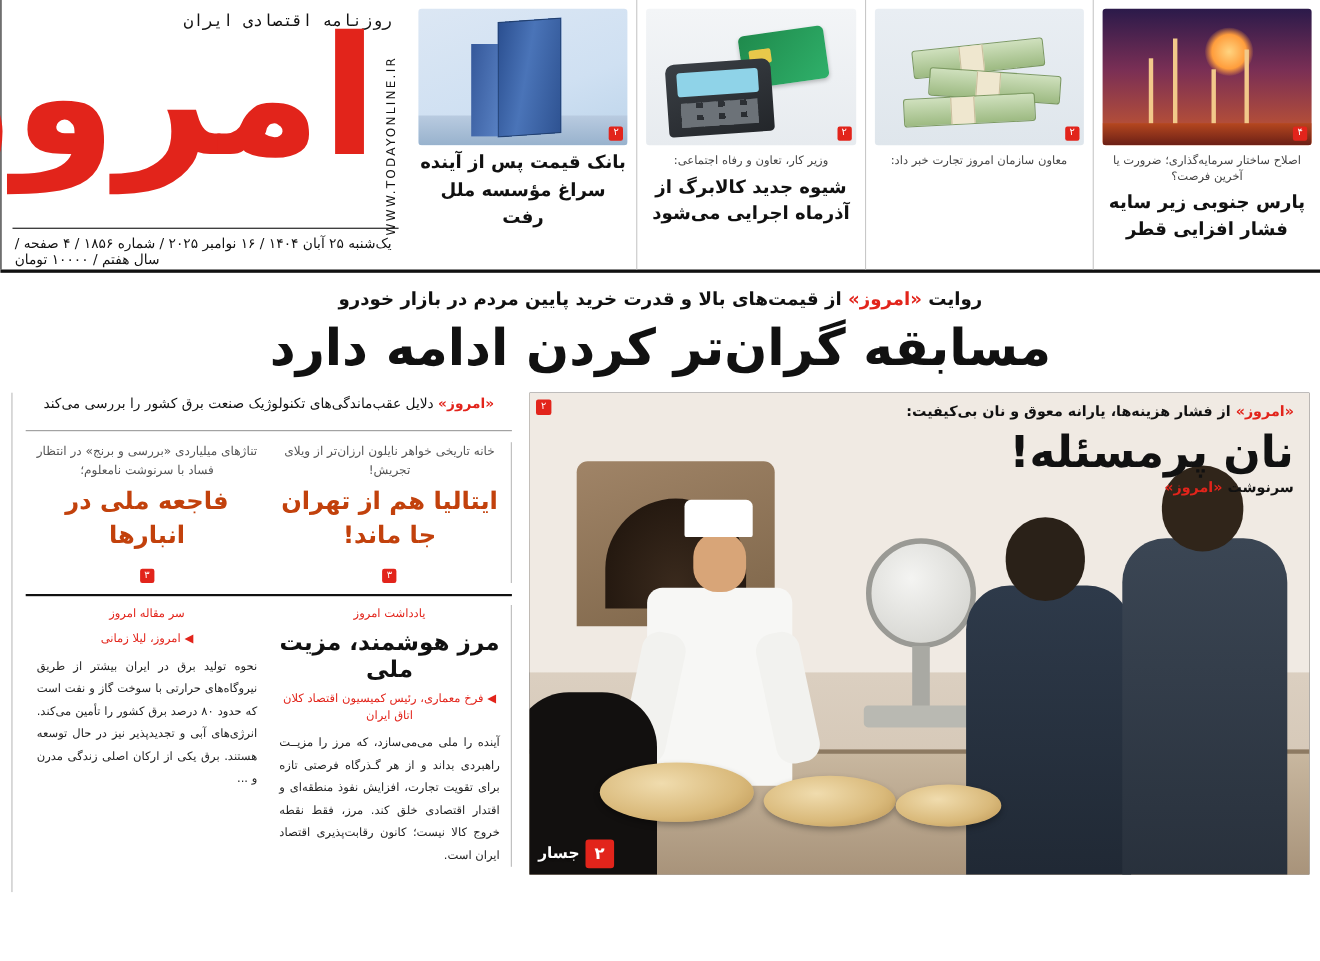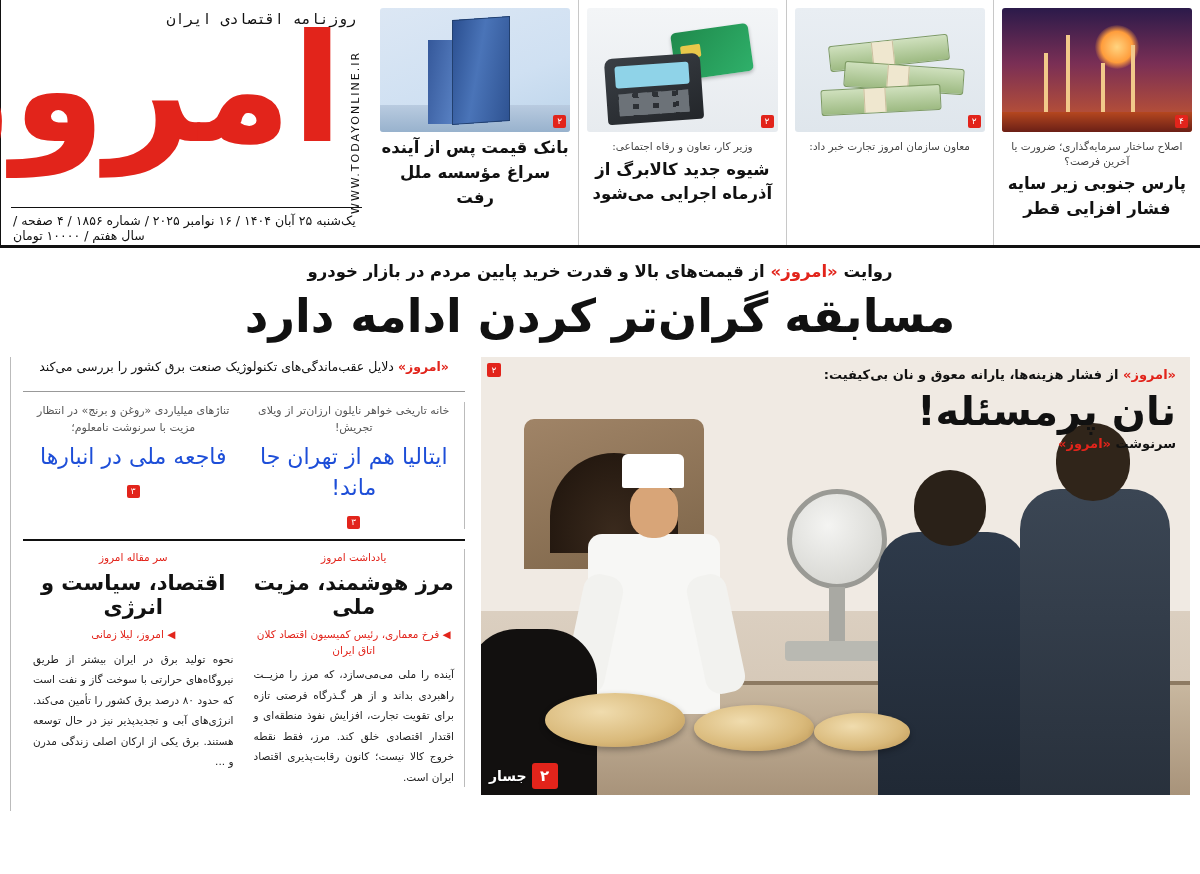--- a/index.html
+++ b/index.html
@@ -149,21 +149,21 @@
     font-size: 41px; font-weight: 700; text-align: center; color:#111;
     line-height: 1.34; margin-top: 8px;
   }
   .rule { border-top: 1px solid #999; margin: 14px 0 10px 0; }
   .rule-dark { border-top: 2px solid #111; margin: 10px 0 8px 0; }
 
   .two-cells { display:flex; flex-direction: row-reverse; gap: 0; }
   .cell { flex: 1; padding: 0 10px; }
   .cell + .cell { border-right: 1px solid #bbb; }
   .cell-kicker { font-size: 11px; color:#555; text-align:center; line-height:1.55; }
-  .cell-head { font-size: 22px; font-weight: 400; text-align:center; color:#1d4ed8; margin-top:6px; line-height:1.4; }
+  .cell-head { font-size: 22px; font-weight: 700; text-align:center; color:#c2410c; margin-top:6px; line-height:1.4; }
   .marker {
     display:inline-block; width:13px;height:13px;background:#e2241b;color:#fff;
     font-size:9px;line-height:13px;text-align:center;border-radius:2px;
   }
   .marker-row { text-align:center; margin-top:6px; }
   .tab-label { font-size: 10.5px; color:#e2241b; padding: 2px 0; }
   .panel { flex:1; padding: 0 10px; }
   .panel + .panel { border-right: 1px solid #bbb; }
   .panel-head { font-size: 21px; font-weight:700; text-align:center; color:#111; margin-top:6px; }
   .panel-sub { font-size: 10.5px; color:#e2241b; text-align:center; margin-top:8px; line-height:1.5;}
@@ -314,37 +314,36 @@
     <div class="col-right">
 
       <div class="kicker-red">
         <b>«امروز»</b><span> دلایل عقب‌ماندگی‌های تکنولوژیک صنعت برق کشور را بررسی می‌کند</span>
       </div>
 
       <div class="rule"></div>
 
       <div class="two-cells">
         <div class="cell">
-          <div class="cell-kicker">تناژهای میلیاردی «روغن و برنج» در انتظار مزیت با سرنوشت نامعلوم؛</div>
+          <div class="cell-kicker">تناژهای میلیاردی «بررسی و برنج» در انتظار فساد با سرنوشت نامعلوم؛</div>
           <div class="cell-head">فاجعه ملی در انبارها</div>
           <div class="marker-row"><span class="marker">۳</span></div>
         </div>
         <div class="cell">
           <div class="cell-kicker">خانه تاریخی خواهر نایلون ارزان‌تر از ویلای تجریش!</div>
           <div class="cell-head">ایتالیا هم از تهران جا ماند!</div>
           <div class="marker-row"><span class="marker">۳</span></div>
         </div>
       </div>
 
       <div class="rule-dark"></div>
 
       <div class="two-cells">
         <div class="panel">
           <div class="tab-label" style="text-align:center">سر مقاله امروز</div>
-          <div class="panel-head">اقتصاد، سیاست و انرژی</div>
           <div class="panel-sub">◀ امروز، لیلا زمانی</div>
           <div class="panel-body">نحوه تولید برق در ایران بیشتر از طریق نیروگاه‌های حرارتی با سوخت گاز و نفت است که حدود ۸۰ درصد برق کشور را تأمین می‌کند. انرژی‌های آبی و تجدیدپذیر نیز در حال توسعه هستند. برق یکی از ارکان اصلی زندگی مدرن و ...</div>
 
         </div>
         <div class="panel">
           <div class="tab-label" style="text-align:center">یادداشت امروز</div>
           <div class="panel-head">مرز هوشمند، مزیت ملی</div>
           <div class="panel-sub">◀ فرخ معماری، رئیس کمیسیون اقتصاد کلان اتاق ایران</div>
           <div class="panel-body">آینده را ملی می‌می‌سازد، که مرز را مزیــت راهبردی بداند و از هر گـذرگاه فرصتی تازه برای تقویت تجارت، افزایش نفوذ منطقه‌ای و اقتدار اقتصادی خلق کند. مرز، فقط نقطه خروج کالا نیست؛ کانون رقابت‌پذیری اقتصاد ایران است.</div>
 

